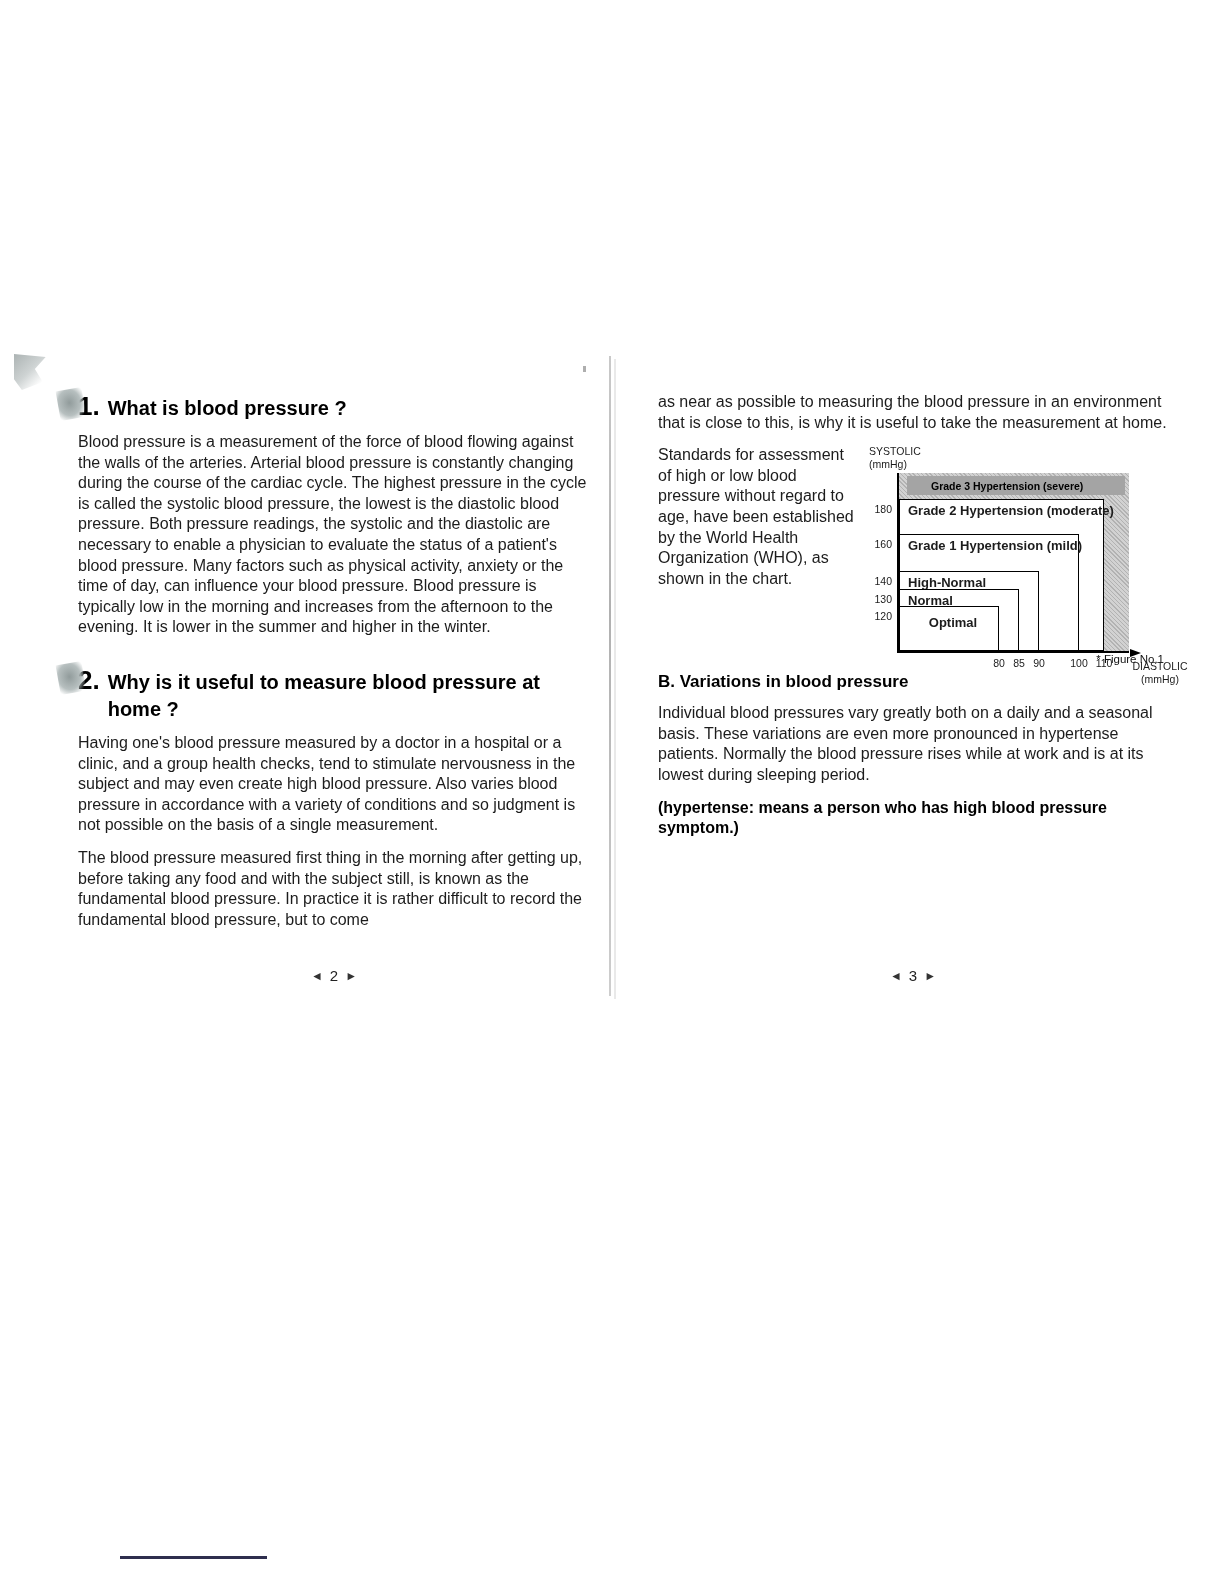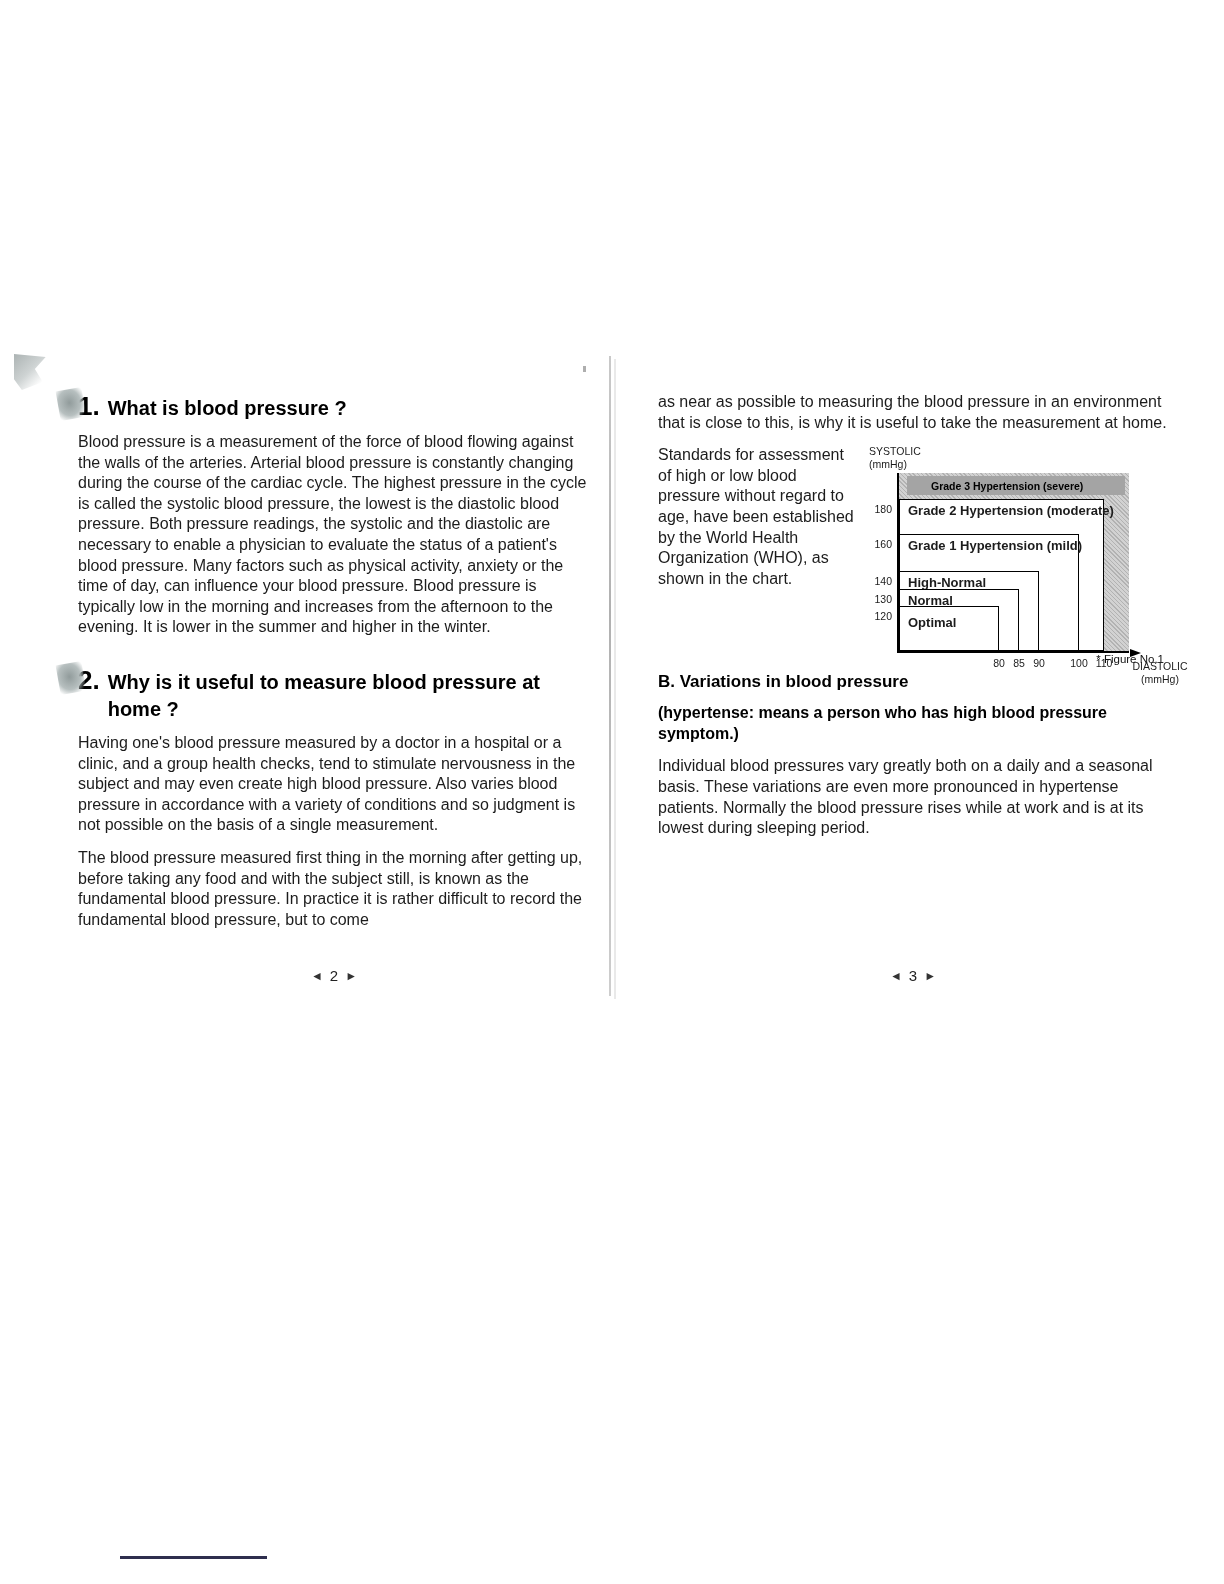--- a/index.html
+++ b/index.html
@@ -65,21 +65,21 @@
     background:#a4a4a4; display:flex; align-items:center; padding-left:24px;
     font-weight:700; color:#000;
   }
   .zone { position:absolute; left:0; bottom:0; background:#fff; border:1.5px solid #000; }
   .z-grade2 { width:205px; height:152px; }
   .z-grade1 { width:180px; height:117px; }
   .z-highnormal { width:140px; height:80px; }
   .z-normal { width:120px; height:62px; }
   .z-optimal { width:100px; height:45px; }
   .zlabel { display:block; padding:3px 0 0 8px; font-size:13px; font-weight:700; white-space:nowrap; }
-  .z-optimal .zlabel { padding-top:8px; }
+  .z-optimal .zlabel { padding-top:8px;text-align:center; }
 
   .ytick { position:absolute; right:calc(100% + 7px); width:30px; text-align:right; line-height:12px;margin-top:8px; }
   .yt-180 { top:22px; } .yt-160 { top:57px; } .yt-140 { top:94px; } .yt-130 { top:112px; } .yt-120 { top:129px; }
   .xtick { position:absolute; top:calc(100% + 6px); transform:translateX(-50%); line-height:12px; }
   .xt-80 { left:100px; } .xt-85 { left:120px; } .xt-90 { left:140px; } .xt-100 { left:180px; } .xt-110 { left:205px; }
 
   .x-arrow {
     position:absolute; right:-12px; bottom:-6px; width:0; height:0;
     border-left:11px solid #000; border-top:4.5px solid transparent; border-bottom:4.5px solid transparent;
   }
@@ -174,21 +174,21 @@
             <span>DIASTOLIC</span>
             <span>(mmHg)</span>
           </div>
         </div>
 
         <div class="fig-caption">* Figure No.1</div>
       </div>
     </div>
 
     <h3 class="sub-heading">B. Variations in blood pressure</h3>
+    <p class="body sec-b-body">Individual blood pressures vary greatly both on a daily and a seasonal basis.  These variations are even more pronounced in hypertense patients.  Normally the blood pressure rises while at work and is at its lowest during sleeping period.</p>
     <p class="body bold-note">(hypertense: means a person who has high blood pressure symptom.)</p>
-    <p class="body sec-b-body">Individual blood pressures vary greatly both on a daily and a seasonal basis.  These variations are even more pronounced in hypertense patients.  Normally the blood pressure rises while at work and is at its lowest during sleeping period.</p>
 
     <div class="footer">
       <span class="arrow">◄</span><span class="pgnum">3</span><span class="arrow">►</span>
     </div>
   </div>
 
 </div>
 
 </body></html>

